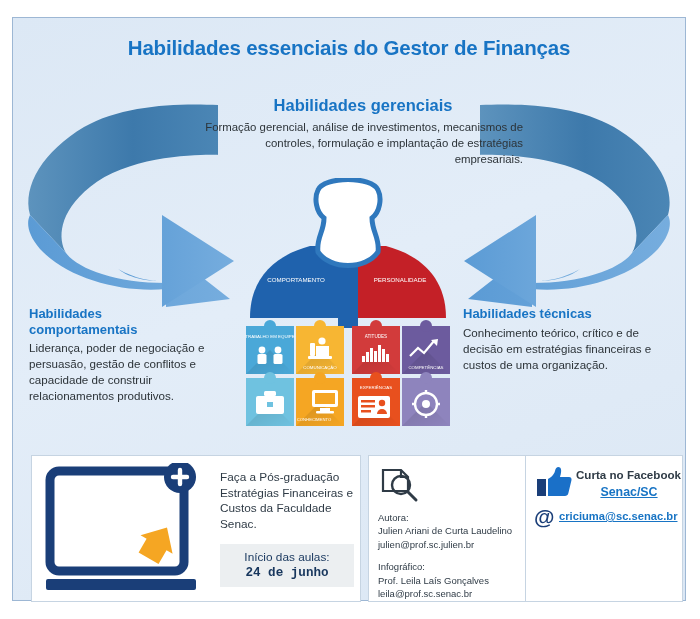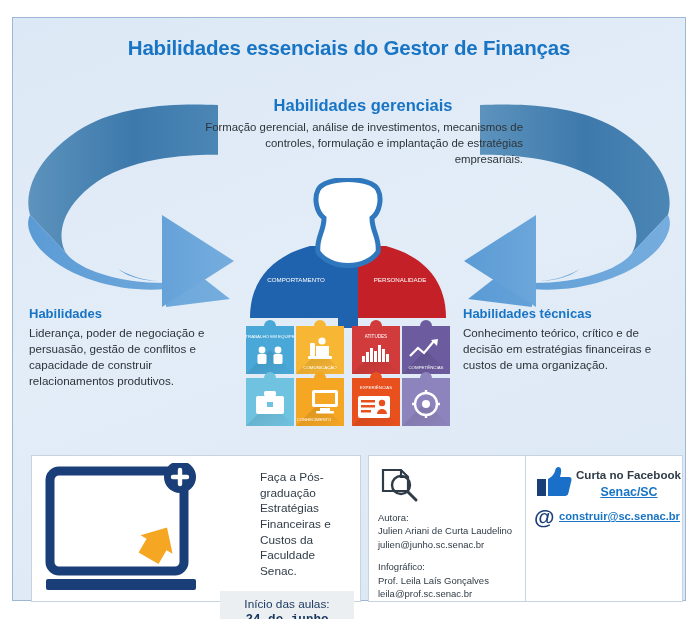--- a/index.html
+++ b/index.html
@@ -38,21 +38,21 @@
   #card1{left:18px;top:437px;width:330px;height:147px;}
   #card2{left:355px;top:437px;width:178px;height:147px;}
   #card3{left:512px;top:437px;width:158px;height:147px;}
 
   
   #laptop{position:absolute;left:10px;top:7px;width:168px;height:132px;}
   #laptop svg{display:block;width:100%;height:100%;}
   .lap-text{position:absolute;left:36px;top:38px;width:110px;
             font-size:11.4px;color:#2f3b46;line-height:1.28;}
   #c1-right{position:absolute;left:188px;top:14px;width:134px;}
-  #c1-desc{font-size:11.8px;color:#2f3b46;line-height:1.33;margin-left:40px;}
+  #c1-desc{font-size:11.8px;color:#2f3b46;line-height:1.33;}
   #c1-box{margin-top:11px;background:#eceff1;padding:6px 4px 7px;text-align:center;}
   #c1-box .l1{font-size:11.8px;color:#17365d;}
   #c1-box .l2{font-size:12.6px;font-weight:bold;color:#17365d;margin-top:2px;font-family:Liberation Mono, monospace;}
 
   
   #c2-icon{position:absolute;left:10px;top:9px;width:42px;height:40px;}
   #c2-icon svg{display:block;width:100%;height:100%;}
   #c2-text{position:absolute;left:9px;top:55px;width:140px;
            font-size:9.5px;color:#2f3b46;line-height:1.42;}
   #c2-text .gap{height:9px;}
@@ -248,20 +248,21 @@
         <circle cx="186" cy="226" r="4" fill="#ffffff"></circle>
         <g stroke="#ffffff" stroke-width="2.4">
           <path d="M186,212 v4 M186,236 v4 M172,226 h4 M196,226 h4"></path>
         </g>
       </g>
     </svg>
   </div>
 
   <div class="sideblock" id="block-left">
     <div class="side-h">Habilidades</div>
+    <div class="side-h">comportamentais</div>
     <div class="side-p">Liderança, poder de negociação e persuasão, gestão de conflitos e capacidade de construir relacionamentos produtivos.</div>
   </div>
 
   <div class="sideblock" id="block-right">
     <div class="side-h">Habilidades técnicas</div>
     <div class="side-p">Conhecimento teórico, crítico e de decisão em estratégias financeiras e custos de uma organização.</div>
   </div>
 
   <div class="card" id="card1">
     <div id="laptop">
@@ -288,36 +289,36 @@
       <svg viewBox="0 0 42 40">
         <path d="M4,5 h18 l7,7 v14 h-25 z" fill="none" stroke="#2f3b46" stroke-width="2.2"></path>
         <path d="M22,5 v7 h7" fill="none" stroke="#2f3b46" stroke-width="2.2"></path>
         <circle cx="22" cy="20" r="9" fill="none" stroke="#2f3b46" stroke-width="2.4"></circle>
         <path d="M29,27 L37,35" stroke="#2f3b46" stroke-width="3" stroke-linecap="round"></path>
       </svg>
     </div>
     <div id="c2-text">
       <div>Autora:</div>
       <div>Julien Ariani de Curta Laudelino</div>
-      <div>julien@junho.sc.senac.br</div>
+      <div>julien@prof.sc.julien.br</div>
       <div class="gap"></div>
       <div>Infográfico:</div>
       <div>Prof. Leila Laís Gonçalves</div>
       <div>leila@prof.sc.senac.br</div>
     </div>
   </div>
 
   <div class="card" id="card3">
     <div id="thumb">
       <svg viewBox="0 0 36 32">
         <rect x="1" y="13" width="9" height="17" fill="#1a3e78"></rect>
         <path d="M12,30 L12,13 C12,13 18,10 19,5 C19.6,1.6 22,0 24,1.6
                  C26,3.2 25,8 24,11 L33,11 C35,11 36,12.6 35.4,14.6
                  L32.4,27 C32,29.2 30.4,30 29,30 Z" fill="#1a70c8"></path>
       </svg>
     </div>
     <div id="fb-l1">Curta no Facebook</div>
     <div id="fb-l2">Senac/SC</div>
     <div id="at-ico">@</div>
-    <div id="at-mail">construir@sc.senac.br</div>
+    <div id="at-mail">criciuma@sc.senac.br</div>
   </div>
 
 </div>
 
 </body></html>

